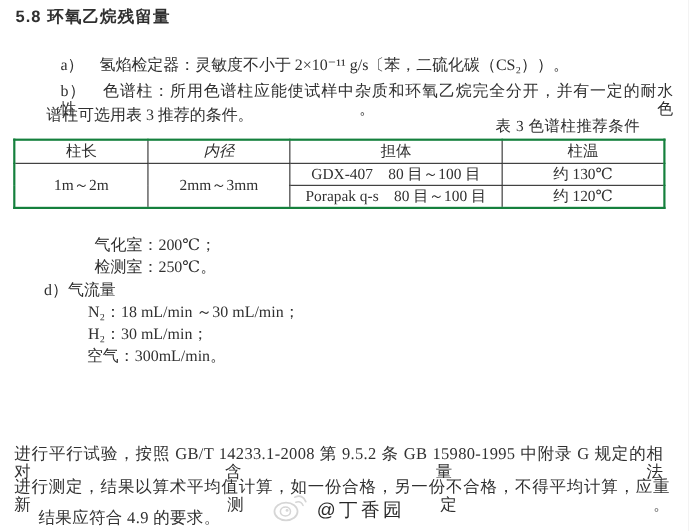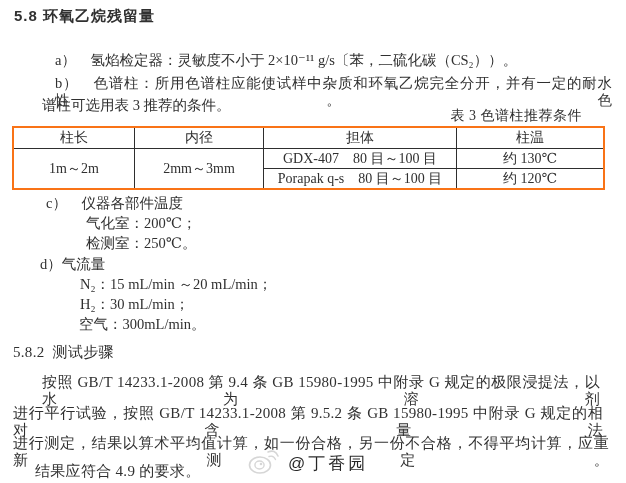--- a/index.html
+++ b/index.html
@@ -13,21 +13,21 @@
     font-family:"Liberation Sans","DejaVu Sans",sans-serif;
     font-weight:bold; font-size:15px; letter-spacing:1px;
   }
   .jline { white-space:normal; text-align:justify; text-align-last:justify; }
   .para { font-size:15px; letter-spacing:0.3px; }
   .table-title { text-align:right; font-size:14px; letter-spacing:0.5px; }
   .gc-table {
     position:absolute; left:12px; top:126px;
     border-collapse:collapse; table-layout:fixed;
     font-size:14px; color:#303030;
-    border:2px solid #f97316;
+    border:2px solid #15803d;
   }
   .gc-table th, .gc-table td {
     border:1.5px solid #2e2e2e; text-align:center; vertical-align:middle;
     font-weight:normal; padding:0 2px;
   }
   .gc-table th { height:20px; }
   .gc-table td { height:19px; }
   .watermark {
     position:absolute; left:247px; top:447px;
     display:flex; align-items:flex-end; gap:7px;
@@ -50,56 +50,53 @@
   <div class="line jline" style="left:55px; top:75px; width:557px;">b）　色谱柱：所用色谱柱应能使试样中杂质和环氧乙烷完全分开，并有一定的耐水性。色</div>
 
   <div class="line" style="left:42px; top:97px;">谱柱可选用表 3 推荐的条件。</div>
 
   <div class="line table-title" style="left:12px; top:108px; width:570px;">表 3 色谱柱推荐条件</div>
 
   <table class="gc-table">
     <thead>
       <tr>
         <th style="width:116px;">柱长</th>
-        <th style="width:124px;">内径</th>
+        <th style="width:124px;font-style:italic;">内径</th>
         <th style="width:188px;">担体</th>
         <th style="width:142px;">柱温</th>
       </tr>
     </thead>
     <tbody>
       <tr>
         <td rowspan="2">1m～2m</td>
         <td rowspan="2">2mm～3mm</td>
         <td>GDX-407　80 目～100 目</td>
         <td>约 130℃</td>
       </tr>
       <tr>
         <td>Porapak q-s　80 目～100 目</td>
         <td>约 120℃</td>
       </tr>
     </tbody>
   </table>
 
-  <div class="line" style="left:46px; top:195px;">c）　仪器各部件温度</div>
 
   <div class="line" style="left:86px; top:215px;">气化室：200℃；</div>
 
   <div class="line" style="left:86px; top:235px;">检测室：250℃。</div>
 
   <div class="line" style="left:40px; top:256px;">d）气流量</div>
 
-  <div class="line" style="left:80px; top:276px;">N₂：15 mL/min ～20 mL/min；</div>
+  <div class="line" style="left:80px; top:276px;">N₂：18 mL/min ～30 mL/min；</div>
 
   <div class="line" style="left:80px; top:296px;">H₂：30 mL/min；</div>
 
   <div class="line" style="left:79px; top:316px;">空气：300mL/min。</div>
 
-  <div class="line para" style="left:13px; top:344px;">5.8.2  测试步骤</div>
 
-  <div class="line para jline" style="left:42px; top:374px; width:558px;">按照 GB/T 14233.1-2008 第 9.4 条 GB 15980-1995 中附录 G 规定的极限浸提法，以水为溶剂</div>
 
   <div class="line para jline" style="left:13px; top:405px; width:590px;">进行平行试验，按照 GB/T 14233.1-2008 第 9.5.2 条 GB 15980-1995 中附录 G 规定的相对含量法</div>
 
   <div class="line para jline" style="left:13px; top:435px; width:596px;">进行测定，结果以算术平均值计算，如一份合格，另一份不合格，不得平均计算，应重新测定。</div>
 
   <div class="line para" style="left:35px; top:463px;">结果应符合 4.9 的要求。</div>
 
   <div class="watermark">
     <span>
       <svg width="34" height="28" viewBox="0 0 34 28">

